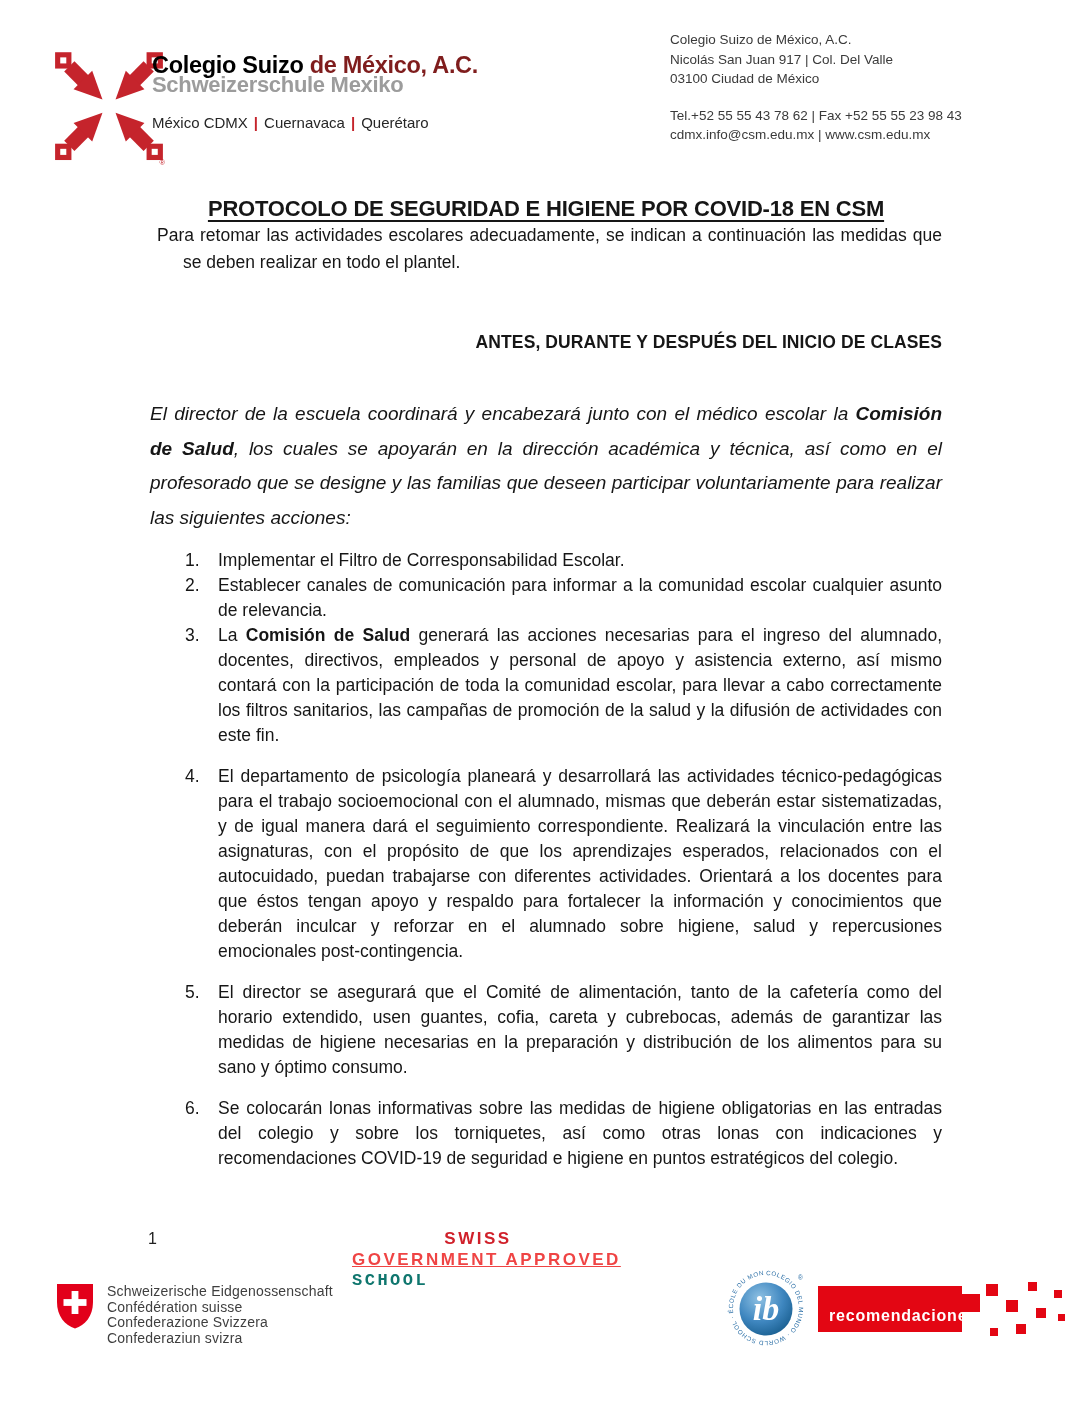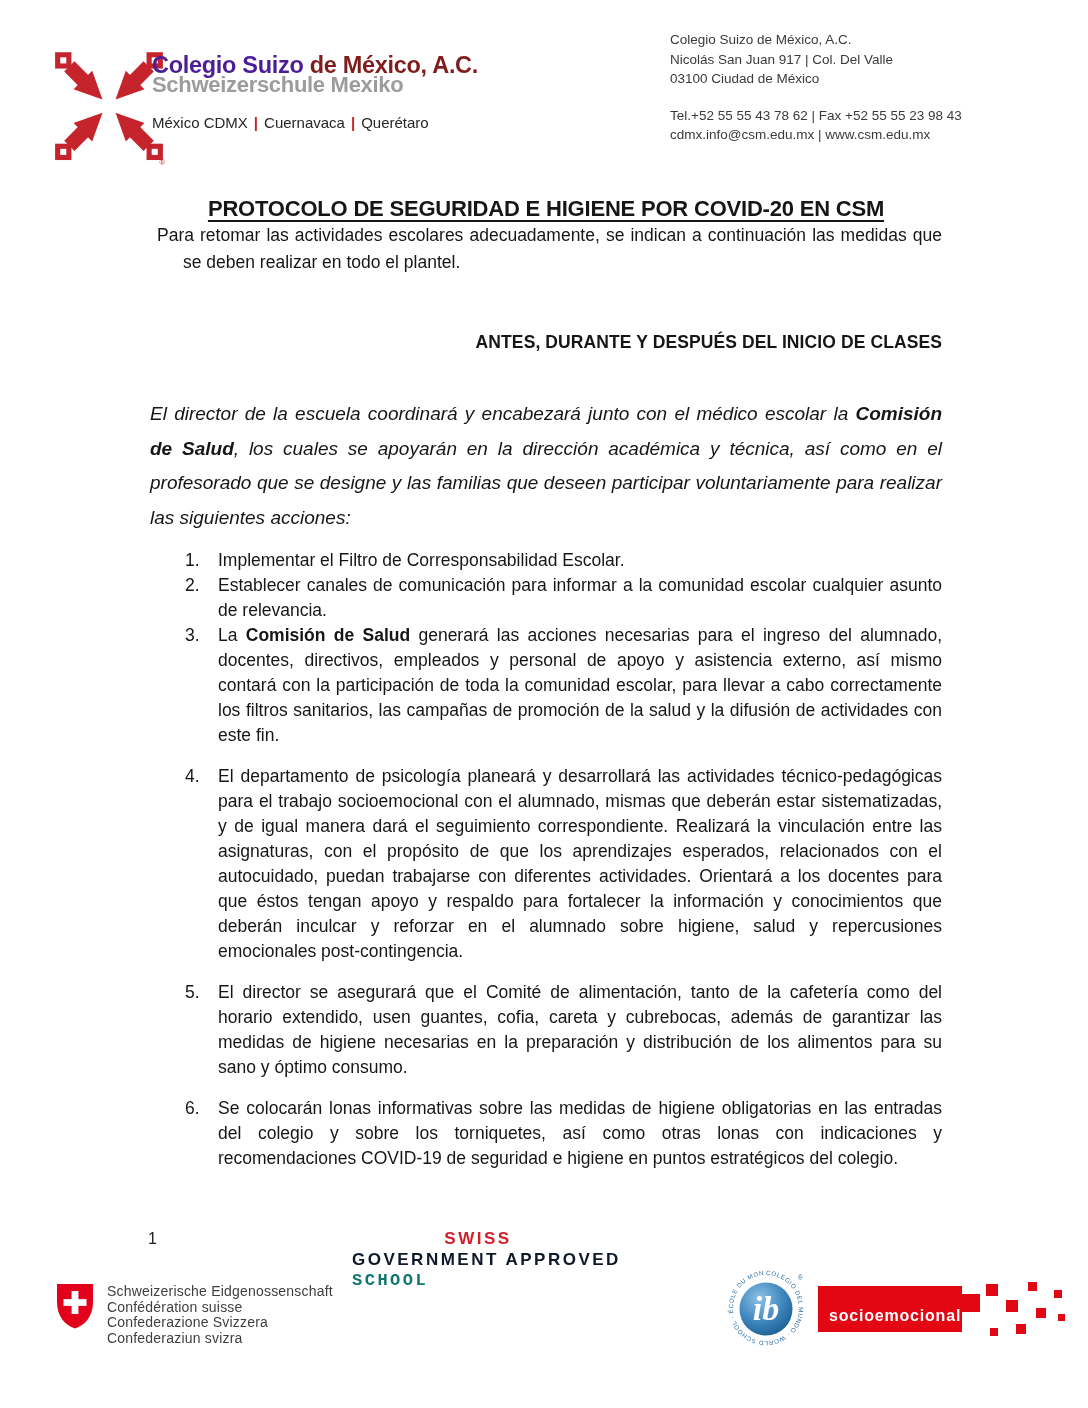--- a/index.html
+++ b/index.html
@@ -7,21 +7,21 @@
   .page {
     position:relative; width:1088px; height:1408px; margin:0 auto;
     background:#ffffff; overflow:hidden;
     font-family:"Liberation Sans", sans-serif; color:#161616;
   }
 
   
   .csm-logo { position:absolute; left:53px; top:50px; }
   .brand { position:absolute; left:152px; top:52px; }
   .brand-line1 { font-size:23.5px; font-weight:bold; letter-spacing:-0.3px; white-space:nowrap; }
-  .brand-red { color:#4c1d95; }
+  .brand-red { color:#000000; }
   .brand-dark { color:#7f1d1d; }
   .brand-sub { font-size:22px; font-weight:bold; color:#9c9c9c; margin-top:-7px; letter-spacing:-0.3px; white-space:nowrap; }
   .brand-loc { margin-top:16px; font-size:15px; color:#262626; white-space:nowrap; }
   .brand-loc .sep { color:#c5242c; margin:0 6px; font-weight:bold; }
 
   .contact { position:absolute; left:670px; top:30px; font-size:13.5px; line-height:19.5px; color:#3a3a3a; }
   .contact .grp2 { margin-top:17px; }
 
   
   .doc { position:absolute; left:150px; top:196px; width:792px; }
@@ -44,21 +44,21 @@
   .bold { font-weight:bold; }
 
   
   .page-number { position:absolute; left:148px; top:1230px; font-size:16px; color:#222; }
 
   .confed { position:absolute; left:55px; top:1282px; display:flex; gap:12px; align-items:flex-start; }
   .confed-lines { font-size:14px; line-height:15.5px; color:#3f3f3f; padding-top:2px; letter-spacing:0.2px; }
 
   .approved { position:absolute; left:352px; top:1228px; width:252px; font-weight:bold; font-size:17px; line-height:21px; letter-spacing:2.5px; }
   .approved .l1 { color:#d0202a; text-align:center; }
-  .approved .l2 { color:#0f172a; text-align:right; white-space:nowrap; }
+  .approved .l2 { color:#ef4444; text-align:right; white-space:nowrap;text-decoration:underline; }
   .approved .l3 { color:#0f766e; padding-right:26px;font-family:Liberation Mono, monospace; }
 
   .ib-logo { position:absolute; left:724px; top:1266px; }
 
   .edu { position:absolute; left:818px; top:1282px; width:250px; height:72px; }
   .edu-bar { position:absolute; left:0; top:4px; width:144px; height:46px; background:#e30613; }
   .edu-text { position:absolute; left:11px; bottom:7px; color:#ffffff; font-weight:bold; font-size:16px; letter-spacing:0.8px; white-space:nowrap; }
   .px { position:absolute; background:#e30613; }
   .px.a { left:144px; top:12px; width:18px; height:18px; }
   .px.b { left:168px; top:2px;  width:12px; height:12px; }
@@ -117,21 +117,21 @@
     <div>Colegio Suizo de México, A.C.</div>
     <div>Nicolás San Juan 917 | Col. Del Valle</div>
     <div>03100 Ciudad de México</div>
     <div class="grp2">
       <div>Tel.+52 55 55 43 78 62 | Fax +52 55 55 23 98 43</div>
       <div>cdmx.info@csm.edu.mx | www.csm.edu.mx</div>
     </div>
   </div>
 
   <div class="doc">
-    <div class="doc-title">PROTOCOLO DE SEGURIDAD E HIGIENE POR COVID-20 EN CSM</div>
+    <div class="doc-title">PROTOCOLO DE SEGURIDAD E HIGIENE POR COVID-18 EN CSM</div>
 
     <p class="intro">Para retomar las actividades escolares adecuadamente, se indican a continuación las medidas que se deben realizar en todo el plantel.</p>
 
     <div class="section-heading">ANTES, DURANTE Y DESPUÉS DEL INICIO DE CLASES</div>
 
     <p class="lead"><span>El director de la escuela coordinará y encabezará junto con el médico escolar la </span><span class="b">Comisión de Salud</span><span>, los cuales se apoyarán en la dirección académica y técnica, así como en el profesorado que se designe y las familias que deseen participar voluntariamente para realizar las siguientes acciones:</span></p>
 
     <ol class="doc-list">
       <li><span class="li-num">1.</span><span>Implementar el Filtro de Corresponsabilidad Escolar.</span></li>
       <li><span class="li-num">2.</span><span>Establecer canales de comunicación para informar a la comunidad escolar cualquier asunto de relevancia.</span></li>
@@ -180,21 +180,21 @@
         <textPath href="#ibring">COLEGIO DEL MUNDO · WORLD SCHOOL · ÉCOLE DU MONDE ·</textPath>
       </text>
       <circle cx="42" cy="43" r="26.5" fill="url(#ibg)"></circle>
       <text x="42" y="54" text-anchor="middle" font-size="34" font-style="italic" font-weight="bold" font-family="'Liberation Serif', serif" fill="#ffffff">ib</text>
       <text x="74" y="14" font-size="6.5" fill="#2a6ea6">®</text>
     </svg>
   </div>
 
   <div class="edu">
     <div class="edu-bar">
-      <span class="edu-text">socioemocional</span>
+      <span class="edu-text">recomendaciones</span>
     </div>
     <span class="px a"></span>
     <span class="px b"></span>
     <span class="px c"></span>
     <span class="px d"></span>
     <span class="px e"></span>
     <span class="px f"></span>
     <span class="px g"></span>
     <span class="px h"></span>
     <span class="px i"></span>

